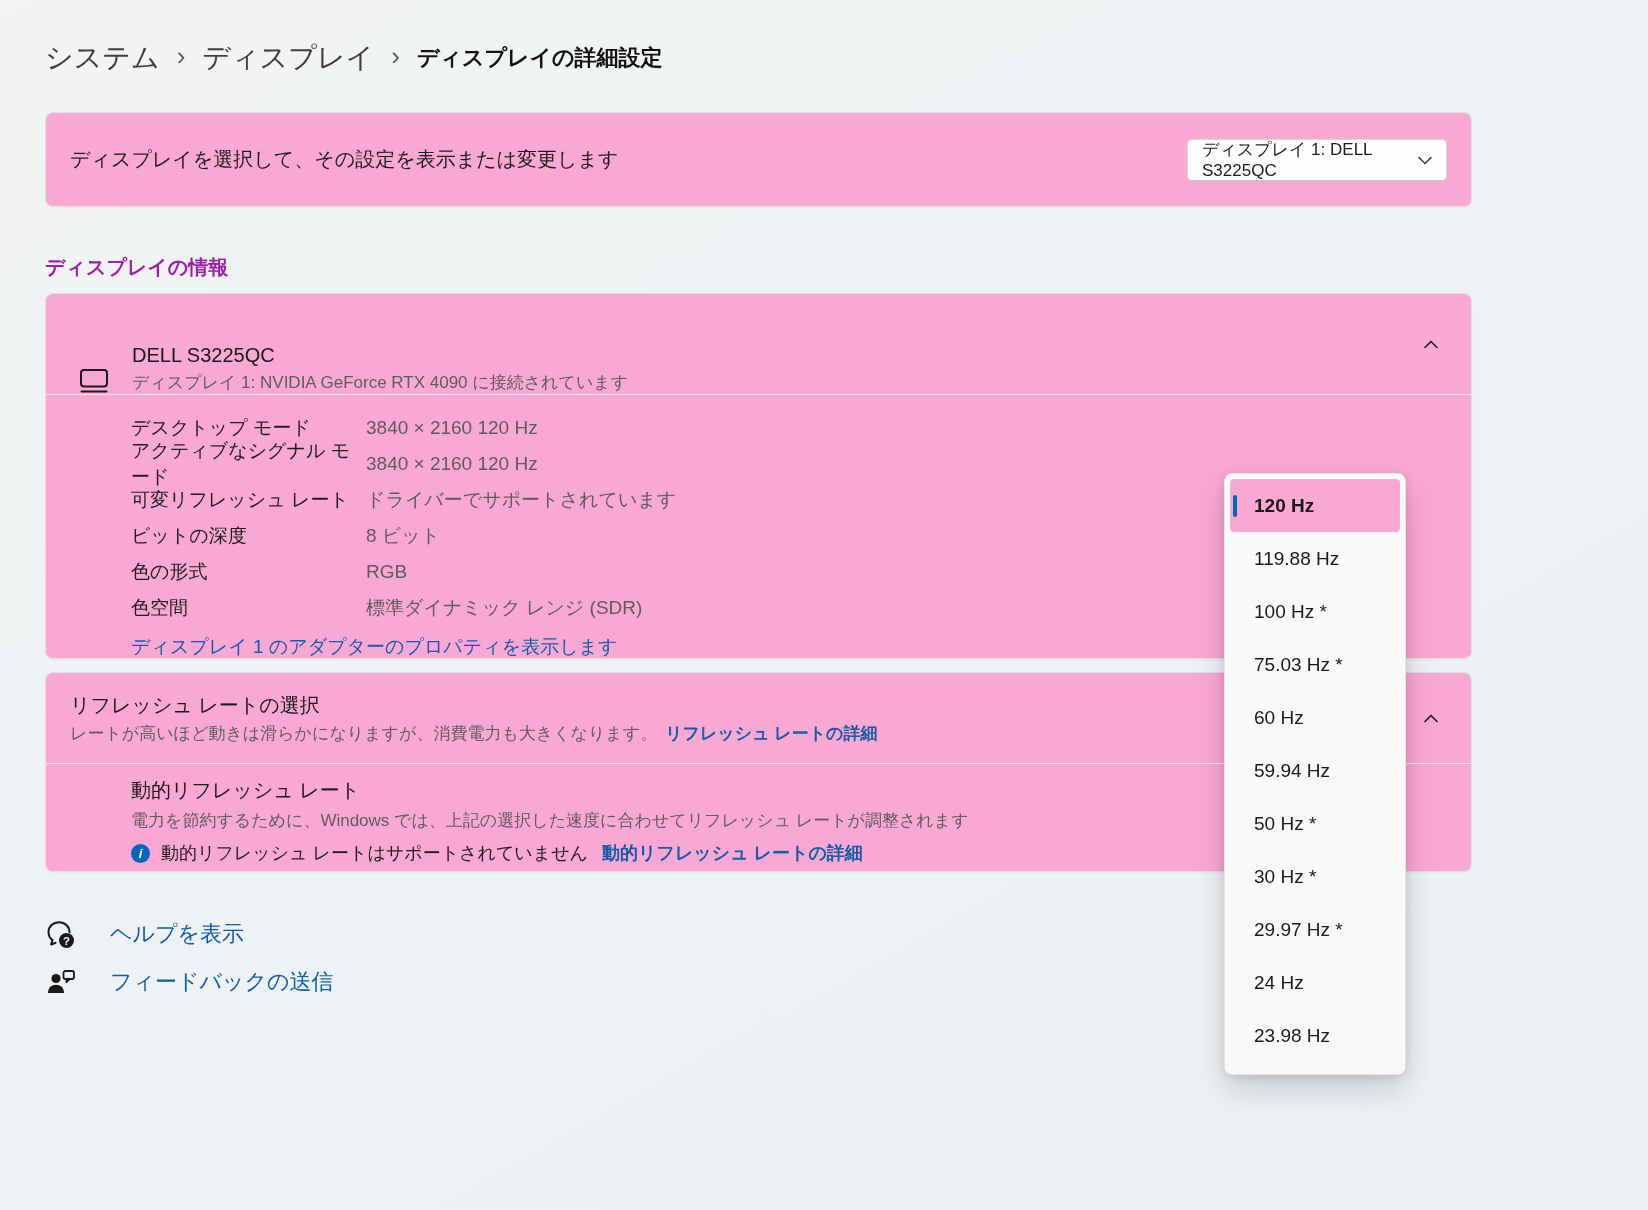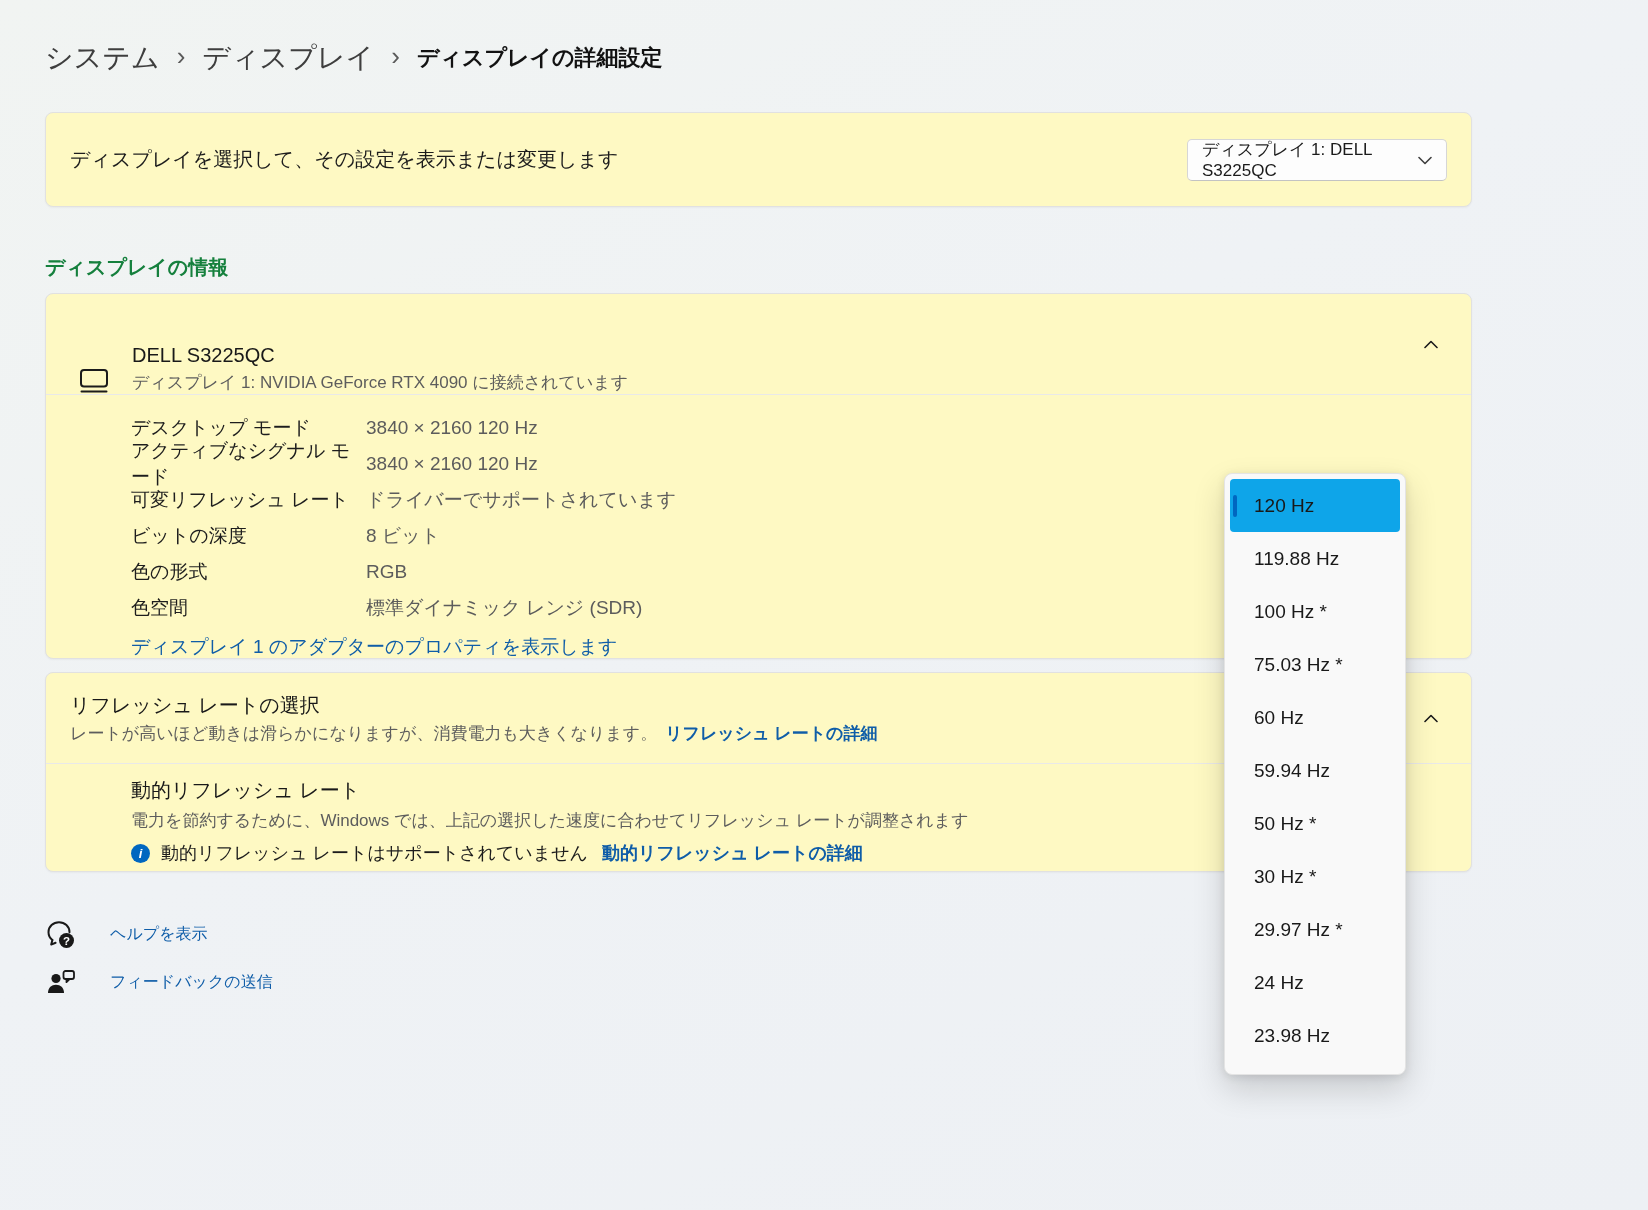--- a/index.html
+++ b/index.html
@@ -11,33 +11,33 @@
   }
   #canvas { position:relative; width:1648px; height:1210px; }
 
   
   .breadcrumb { position:absolute; left:45px; top:34px; height:48px; display:flex; align-items:center; gap:17px; }
   .crumb { font-size:28px; color:#3e3e3e; cursor:pointer; }
   .crumb-sep { font-size:26px; color:#5a5a5a; padding-bottom:4px; }
   .crumb-current { font-size:22px; font-weight:700; color:#121212; }
 
   
-  .card { position:absolute; left:45px; width:1427px; background:#fef9c3;
+  .card { position:absolute; left:45px; width:1427px; background:#f9a8d4;
           border:1px solid #e1e1e1; border-radius:8px; box-shadow:0 1px 2px rgba(0,0,0,.04); }
   .divider { height:1px; background:#e9e9e9; width:100%; }
 
   
   #select-card { top:112px; height:95px; display:flex; align-items:center; justify-content:space-between; padding:0 24px; }
   #select-card .label { font-size:20px; color:#1c1c1c; }
   .combobox { width:260px; height:42px; background:#fdfdfd; border:1px solid #d6d6d6; border-bottom-color:#c3c3c3;
               border-radius:5px; display:flex; align-items:center; justify-content:space-between;
               padding:0 14px; font-size:17px; color:#1b1b1b; cursor:pointer; }
 
   
-  .section-title { position:absolute; left:45px; top:254px; font-size:20px; font-weight:700; color:#15803d; }
+  .section-title { position:absolute; left:45px; top:254px; font-size:20px; font-weight:700; color:#a21caf; }
 
   
   #info-card { top:293px; height:366px; }
   .card-header { position:relative; height:100px; display:flex; align-items:flex-end; padding:0 24px; }
   .hdr-icon { margin-left:8px; width:32px; display:flex; align-items:center; }
   .hdr-text { margin-left:22px; }
   .hdr-title { font-size:20px; color:#191919; }
   .hdr-sub { font-size:17px; color:#5d5d5d; margin-top:4px; }
   .expander { position:absolute; right:22px; top:50%; transform:translateY(-50%);
               width:36px; height:32px; display:flex; align-items:center; justify-content:center;
@@ -64,29 +64,29 @@
   .info-icon::before { content:"i"; font-size:13px; font-weight:700; font-style:italic; }
   .drr-status .link { font-weight:700; margin-left:14px; }
   .toggle-remnant { position:absolute; left:1299px; top:800px; width:70px; height:32px; border:1px solid #8c8c8c;
                     border-radius:16px; background:#f6f6f6; z-index:1; }
 
   
   .footer-link { position:absolute; left:45px; display:flex; align-items:center; height:40px; cursor:pointer; }
   #help-link { top:914px; }
   #feedback-link { top:962px; }
   .footer-link .fl-icon { width:32px; display:flex; justify-content:center; }
-  .footer-link .fl-text { margin-left:33px; font-size:16px; color:#0f5da8; }
+  .footer-link .fl-text { margin-left:33px; font-size:22px; color:#0f5da8; }
 
   
   .flyout { position:absolute; left:1224px; top:473px; width:182px; height:602px; background:#f9f9f9;
             border:1px solid #e4e4e4; border-radius:8px; padding-top:5px; z-index:10;
             box-shadow:0 2px 8px rgba(0,0,0,.10), 0 14px 32px rgba(0,0,0,.16); }
   .fly-item { position:relative; height:53px; margin:0 5px; display:flex; align-items:center;
               padding-left:24px; font-size:19px; color:#191919; border-radius:4px; cursor:pointer; }
-  .fly-item.selected { background:#0ea5e9; }
+  .fly-item.selected { background:#f9a8d4;font-weight:bold; }
   .accent-bar { position:absolute; left:3px; top:50%; transform:translateY(-50%);
                 width:4px; height:22px; border-radius:2px; background:#0067c0; }
 </style>
 </head>
 <body>
 
 <div id="canvas">
 
   <div class="breadcrumb">
     <span class="crumb">システム</span>

